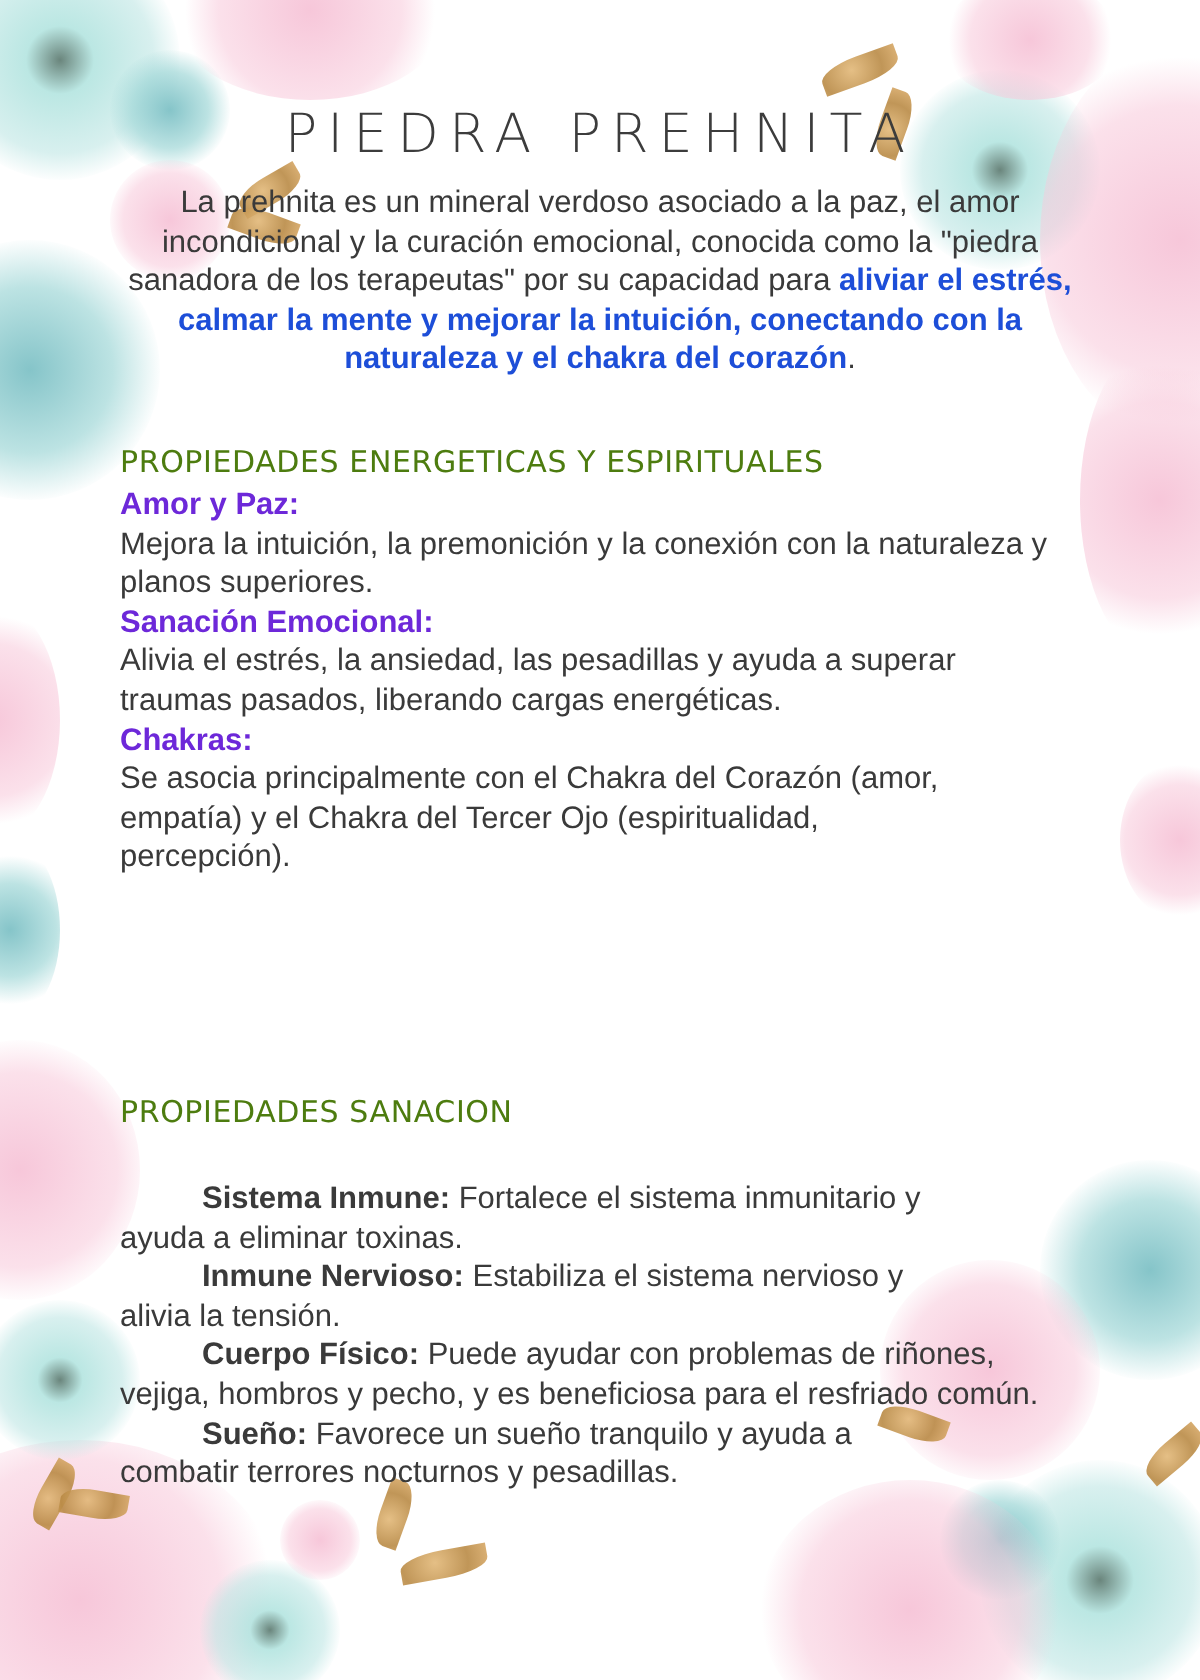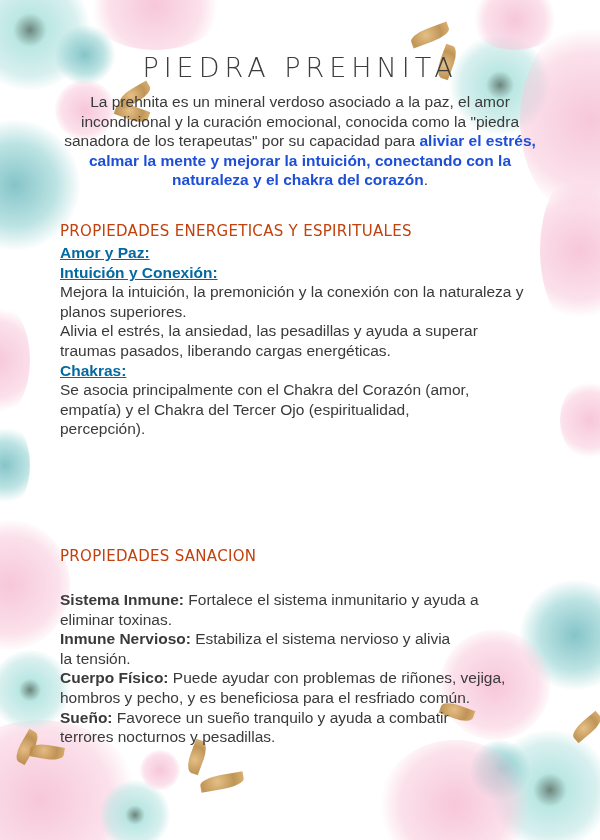--- a/index.html
+++ b/index.html
@@ -6,25 +6,25 @@
     body { width:600px; height:840px; overflow:hidden; position:relative; background:#ffffff; font-family:"Liberation Sans", sans-serif; }
     .deco { position:absolute; border-radius:50%; pointer-events:none; }
     .pink { background:radial-gradient(circle, rgba(244,180,205,0.75) 0%, rgba(248,200,218,0.55) 55%, rgba(255,255,255,0) 75%); }
     .teal { background:radial-gradient(circle, rgba(120,190,195,0.9) 0%, rgba(160,215,215,0.7) 45%, rgba(255,255,255,0) 72%); }
     .mint { background:radial-gradient(circle, rgba(90,120,110,0.9) 0%, rgba(170,225,220,0.8) 20%, rgba(190,230,228,0.6) 55%, rgba(255,255,255,0) 72%); }
     .gold { position:absolute; width:34px; height:14px; border-radius:50% 0; background:radial-gradient(circle at 40% 40%, #e2b878, #b98a45 60%, #d8a967); opacity:0.9; }
     .content { position:absolute; inset:0;padding-left:32px; }
     .title { position:absolute; top:52px; left:0; width:600px; text-align:center; font-family:"DejaVu Sans", sans-serif; font-weight:300; font-size:27px; letter-spacing:5px; color:#3c3c3c; }
     .intro { position:absolute; top:92px; left:60px; width:480px; text-align:center; font-size:15.5px; line-height:19.5px; color:#3a3a3a; }
     .intro b { color:#1d4ed8; }
-    .section-h { position:absolute; left:60px; font-family:"DejaVu Sans", sans-serif; font-size:15px; color:#c2410c; letter-spacing:0.3px; }
+    .section-h { position:absolute; left:60px; font-family:"DejaVu Sans", sans-serif; font-size:15px; color:#4d7c0f; letter-spacing:0.3px; }
     .body { position:absolute; left:60px; width:490px; font-size:15.5px; line-height:19.6px; color:#3a3a3a; }
-    .body .h { font-weight:bold; color:#0369a1; display:block;text-decoration:underline; }
+    .body .h { font-weight:bold; color:#6d28d9; display:block; }
     .body p { margin:0; }
-    .body b { color:#3a3a3a; }
+    .body b { color:#3a3a3a;margin-left:41px; }
   </style>
 </head>
 <body>
 
 <div>
   <div class="deco mint" style="left:-30px;top:-30px;width:120px;height:120px;"></div>
   <div class="deco teal" style="left:55px;top:25px;width:60px;height:60px;"></div>
   <div class="deco pink" style="left:85px;top:-40px;width:140px;height:90px;"></div>
   <div class="deco pink" style="left:55px;top:80px;width:60px;height:60px;"></div>
   <div class="deco teal" style="left:-50px;top:120px;width:130px;height:130px;"></div>
@@ -61,22 +61,22 @@
   <div class="title">PIEDRA PREHNITA</div>
 
   <div class="intro">
     <span>La prehnita es un mineral verdoso asociado a la paz,  el amor incondicional y la curación emocional, conocida como la "piedra sanadora de los terapeutas" por su capacidad para </span><b>aliviar el estrés, calmar la mente y mejorar la intuición, conectando con la naturaleza y el chakra del corazón</b><span>.</span>
   </div>
 
   <div class="section-h" style="top:222px;">PROPIEDADES ENERGETICAS Y ESPIRITUALES</div>
 
   <div class="body" style="top:243px;">
     <span class="h">Amor y Paz:</span>
-    <span class="h">Intuición y Conexión:</span>
     <p style="width:470px">Mejora la intuición, la premonición y la conexión con la naturaleza y planos superiores.</p>
+    <span class="h">Sanación Emocional:</span>
     <p style="width:440px">Alivia el estrés, la ansiedad, las pesadillas y ayuda a superar traumas pasados, liberando cargas energéticas.</p>
     <span class="h">Chakras:</span>
     <p style="width:420px">Se asocia principalmente con el Chakra del Corazón (amor, empatía) y el Chakra del Tercer Ojo (espiritualidad, percepción).</p>
   </div>
 
   <div class="section-h" style="top:547px;">PROPIEDADES SANACION</div>
 
   <div class="body" style="top:590px;">
     <p style="width:440px"><b>Sistema Inmune:</b><span> Fortalece el sistema inmunitario y ayuda a eliminar toxinas.</span></p>
     <p style="width:400px"><b>Inmune Nervioso:</b><span> Estabiliza el sistema nervioso y alivia la tensión.</span></p>

